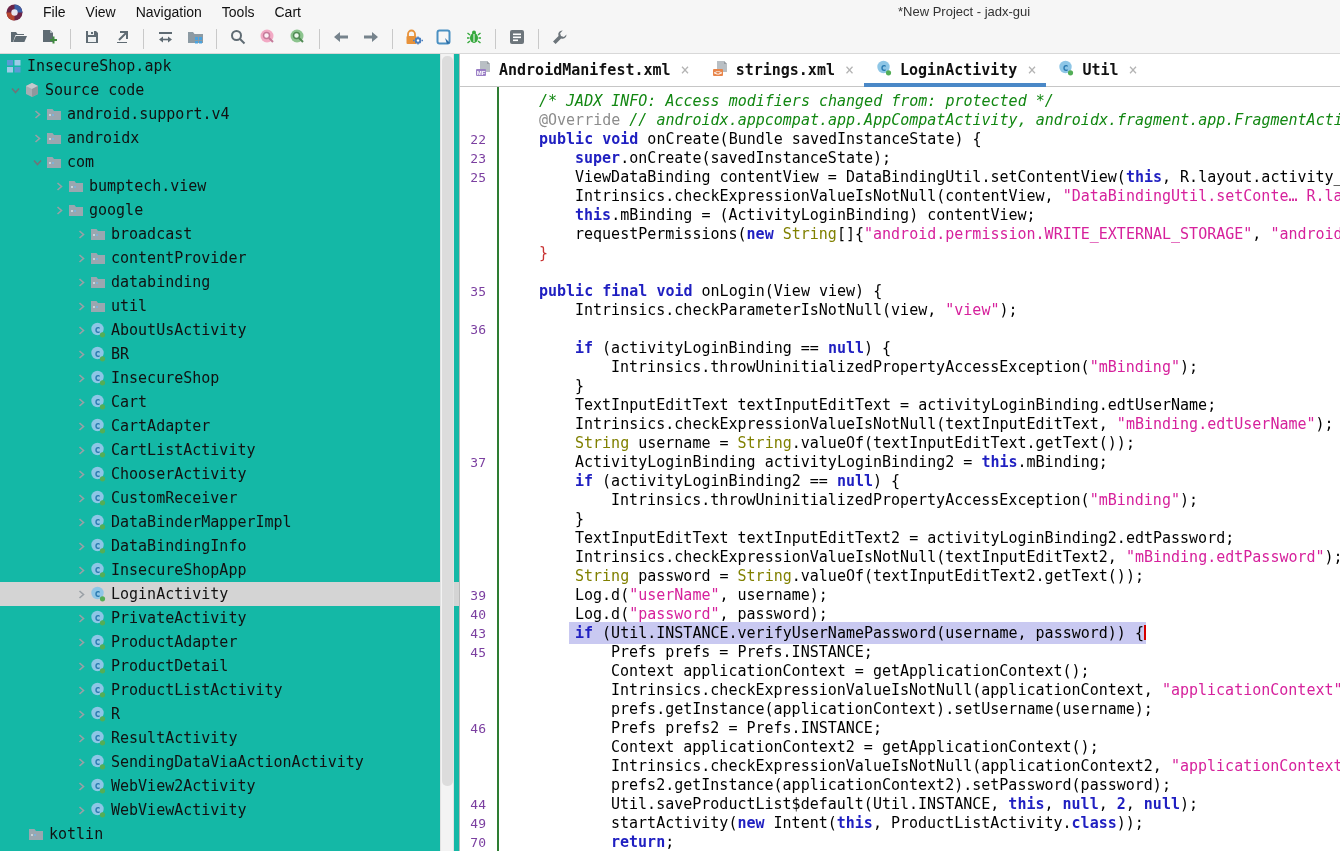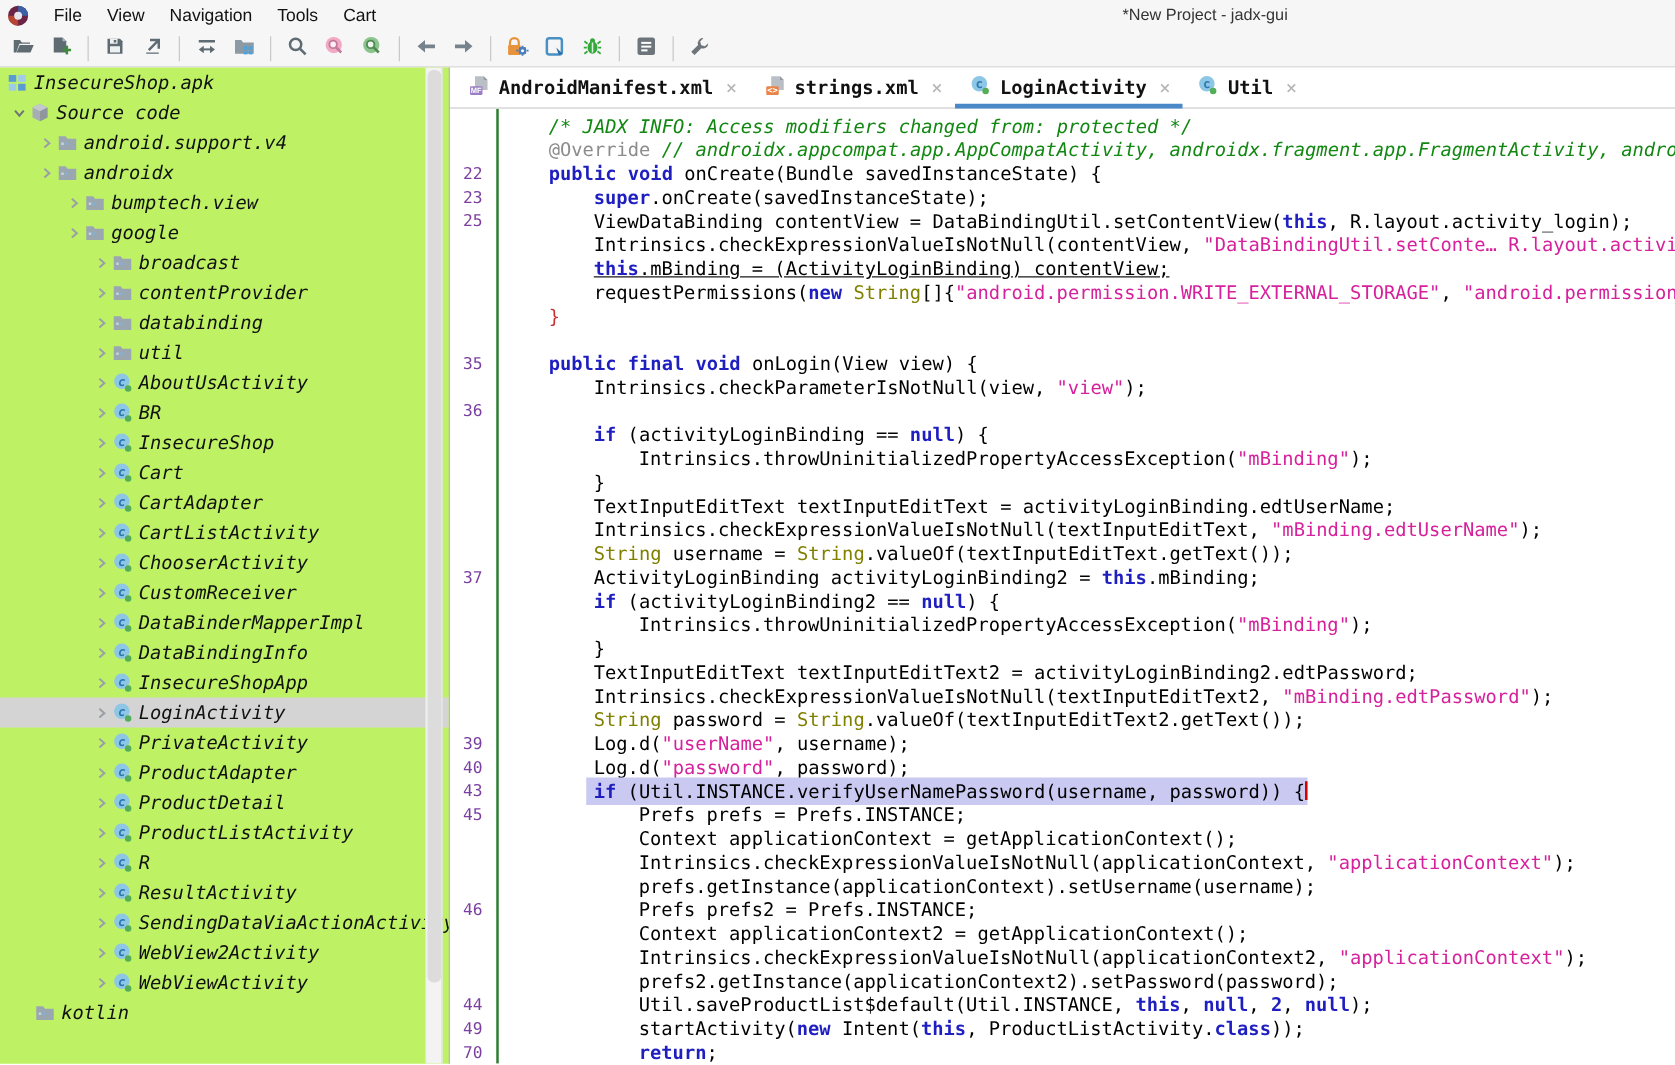--- a/index.html
+++ b/index.html
@@ -23,22 +23,22 @@
   #toolbar {
     height:30px; background:#f6f6f6; display:flex; align-items:center;
     padding-left:4px; border-bottom:1px solid #d8d8d8;
   }
   .tbtn { width:26px; height:24px; display:inline-flex; align-items:center;
     justify-content:center; border:none; background:transparent; margin:0 2px; }
   .tsep { width:1px; height:20px; background:#c9c9c9; margin:0 6px; }
   
   #main { display:flex; height:797px; }
   #sidebar {
-    width:360px; background:#bef264; border-right:1px solid #b9b9b9;
-    position:relative; overflow:hidden; flex:none;font-style:italic;
+    width:460px; background:#14b8a6; border-right:1px solid #b9b9b9;
+    position:relative; overflow:hidden; flex:none;
   }
   .tree-row {
     height:24px; display:flex; align-items:center; white-space:pre;
     font-family:"DejaVu Sans Mono", monospace; font-size:15px; color:#111;
   }
   .tree-row.selected { background:#d4d4d4; }
   .tw { display:inline-flex; width:18px; flex:none; justify-content:center; }
   .ti { display:inline-flex; width:20px; flex:none; }
   .tree-label { padding-left:1px; }
   #tree-scrollbar {
@@ -255,20 +255,27 @@
                 <rect x="3" y="8" width="2" height="2" fill="#c9d4da"></rect>
                 <rect x="6" y="8" width="2" height="2" fill="#7fb2d8"></rect>
               </svg></span><span class="tree-label">android.support.v4</span></div>
           <div class="tree-row" style="padding-left: 28px;"><span class="tw"><svg width="9" height="9" viewBox="0 0 9 9">
                 <path d="M2.5 1l4 3.5-4 3.5" fill="none" stroke="#9aa0a6" stroke-width="1.6"></path>
               </svg></span><span class="ti"><svg width="16" height="16" viewBox="0 0 16 16">
                 <path d="M1 3h5.5L8 5h7v9H1z" fill="#9aa7b0"></path>
                 <rect x="3" y="8" width="2" height="2" fill="#c9d4da"></rect>
                 <rect x="6" y="8" width="2" height="2" fill="#7fb2d8"></rect>
               </svg></span><span class="tree-label">androidx</span></div>
+          <div class="tree-row" style="padding-left: 28px;"><span class="tw"><svg width="9" height="9" viewBox="0 0 9 9">
+                <path d="M1 2.5l3.5 4 3.5-4" fill="none" stroke="#6f7478" stroke-width="1.6"></path>
+              </svg></span><span class="ti"><svg width="16" height="16" viewBox="0 0 16 16">
+                <path d="M1 3h5.5L8 5h7v9H1z" fill="#9aa7b0"></path>
+                <rect x="3" y="8" width="2" height="2" fill="#c9d4da"></rect>
+                <rect x="6" y="8" width="2" height="2" fill="#7fb2d8"></rect>
+              </svg></span><span class="tree-label">com</span></div>
           <div class="tree-row" style="padding-left: 50px;"><span class="tw"><svg width="9" height="9" viewBox="0 0 9 9">
                 <path d="M2.5 1l4 3.5-4 3.5" fill="none" stroke="#9aa0a6" stroke-width="1.6"></path>
               </svg></span><span class="ti"><svg width="16" height="16" viewBox="0 0 16 16">
                 <path d="M1 3h5.5L8 5h7v9H1z" fill="#9aa7b0"></path>
                 <rect x="3" y="8" width="2" height="2" fill="#c9d4da"></rect>
                 <rect x="6" y="8" width="2" height="2" fill="#7fb2d8"></rect>
               </svg></span><span class="tree-label">bumptech.view</span></div>
           <div class="tree-row" style="padding-left: 50px;"><span class="tw"><svg width="9" height="9" viewBox="0 0 9 9">
                 <path d="M2.5 1l4 3.5-4 3.5" fill="none" stroke="#9aa0a6" stroke-width="1.6"></path>
               </svg></span><span class="ti"><svg width="16" height="16" viewBox="0 0 16 16">
@@ -505,21 +512,21 @@
         </div>
       <div id="editor">
         <div id="gutter-line"></div>
         <div id="code-lines">
             <div class="cl"><span style="padding-left: 79px;"><span class="tok-c">/* JADX INFO: Access modifiers changed from: protected */</span></span></div>
             <div class="cl"><span style="padding-left: 79px;"><span class="tok-a">@Override </span><span class="tok-c">// androidx.appcompat.app.AppCompatActivity, androidx.fragment.app.FragmentActivity, android.app.Activity</span></span></div>
             <div class="cl"><span class="lnum">22</span><span style="padding-left: 79px;"><span class="tok-k">public</span><span class="tok-p"> </span><span class="tok-k">void</span><span class="tok-p"> onCreate(Bundle savedInstanceState) {</span></span></div>
             <div class="cl"><span class="lnum">23</span><span style="padding-left: 115px;"><span class="tok-k">super</span><span class="tok-p">.onCreate(savedInstanceState);</span></span></div>
             <div class="cl"><span class="lnum">25</span><span style="padding-left: 115px;"><span class="tok-p">ViewDataBinding contentView = DataBindingUtil.setContentView(</span><span class="tok-k">this</span><span class="tok-p">, R.layout.activity_login);</span></span></div>
             <div class="cl"><span style="padding-left: 115px;"><span class="tok-p">Intrinsics.checkExpressionValueIsNotNull(contentView, </span><span class="tok-s">"DataBindingUtil.setConte… R.layout.activity_login)"</span></span></div>
-            <div class="cl"><span style="padding-left: 115px; text-decoration: underline;"><span class="tok-k">this</span><span class="tok-p">.mBinding = (ActivityLoginBinding) contentView;</span></span></div>
+            <div class="cl"><span style="padding-left: 115px;"><span class="tok-k">this</span><span class="tok-p">.mBinding = (ActivityLoginBinding) contentView;</span></span></div>
             <div class="cl"><span style="padding-left: 115px;"><span class="tok-p">requestPermissions(</span><span class="tok-k">new</span><span class="tok-p"> </span><span class="tok-t">String</span><span class="tok-p">[]{</span><span class="tok-s">"android.permission.WRITE_EXTERNAL_STORAGE"</span><span class="tok-p">, </span><span class="tok-s">"android.permission.READ_EXTERNAL_STORAGE"</span></span></div>
             <div class="cl"><span style="padding-left: 79px;"><span class="tok-r">}</span></span></div>
             <div class="cl"><span style="padding-left: 79px;"></span></div>
             <div class="cl"><span class="lnum">35</span><span style="padding-left: 79px;"><span class="tok-k">public</span><span class="tok-p"> </span><span class="tok-k">final</span><span class="tok-p"> </span><span class="tok-k">void</span><span class="tok-p"> onLogin(View view) {</span></span></div>
             <div class="cl"><span style="padding-left: 115px;"><span class="tok-p">Intrinsics.checkParameterIsNotNull(view, </span><span class="tok-s">"view"</span><span class="tok-p">);</span></span></div>
             <div class="cl"><span class="lnum">36</span></div>
             <div class="cl"><span style="padding-left: 115px;"><span class="tok-k">if</span><span class="tok-p"> (activityLoginBinding == </span><span class="tok-k">null</span><span class="tok-p">) {</span></span></div>
             <div class="cl"><span style="padding-left: 151px;"><span class="tok-p">Intrinsics.throwUninitializedPropertyAccessException(</span><span class="tok-s">"mBinding"</span><span class="tok-p">);</span></span></div>
             <div class="cl"><span style="padding-left: 115px;"><span class="tok-p">}</span></span></div>
             <div class="cl"><span style="padding-left: 115px;"><span class="tok-p">TextInputEditText textInputEditText = activityLoginBinding.edtUserName;</span></span></div>

